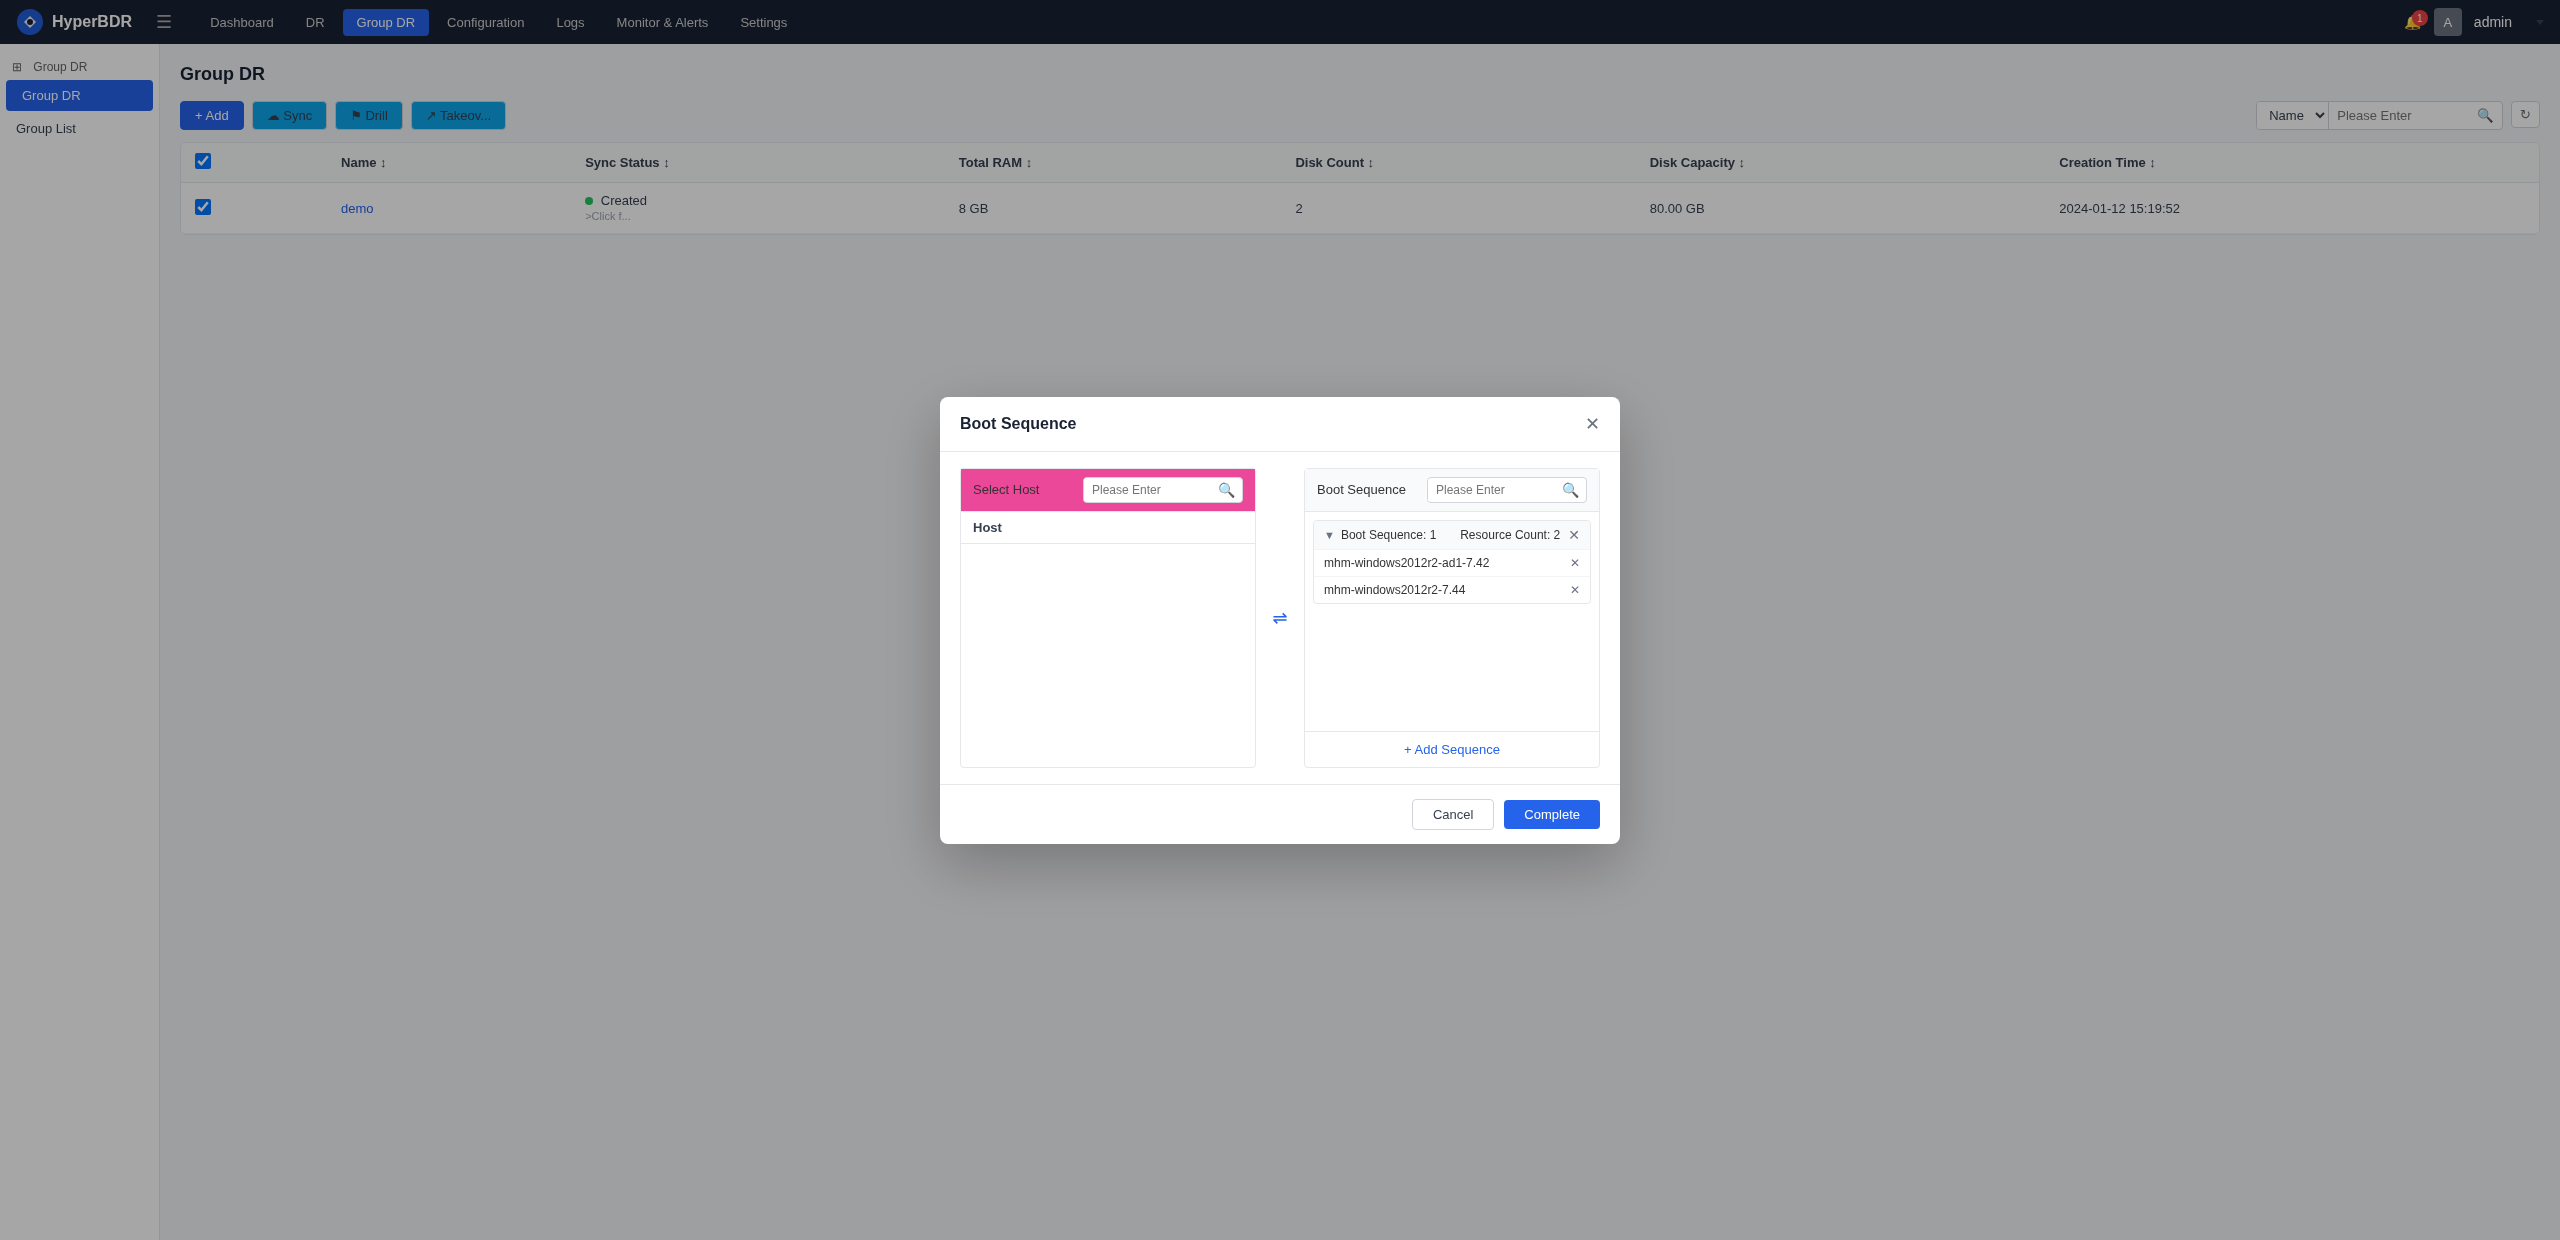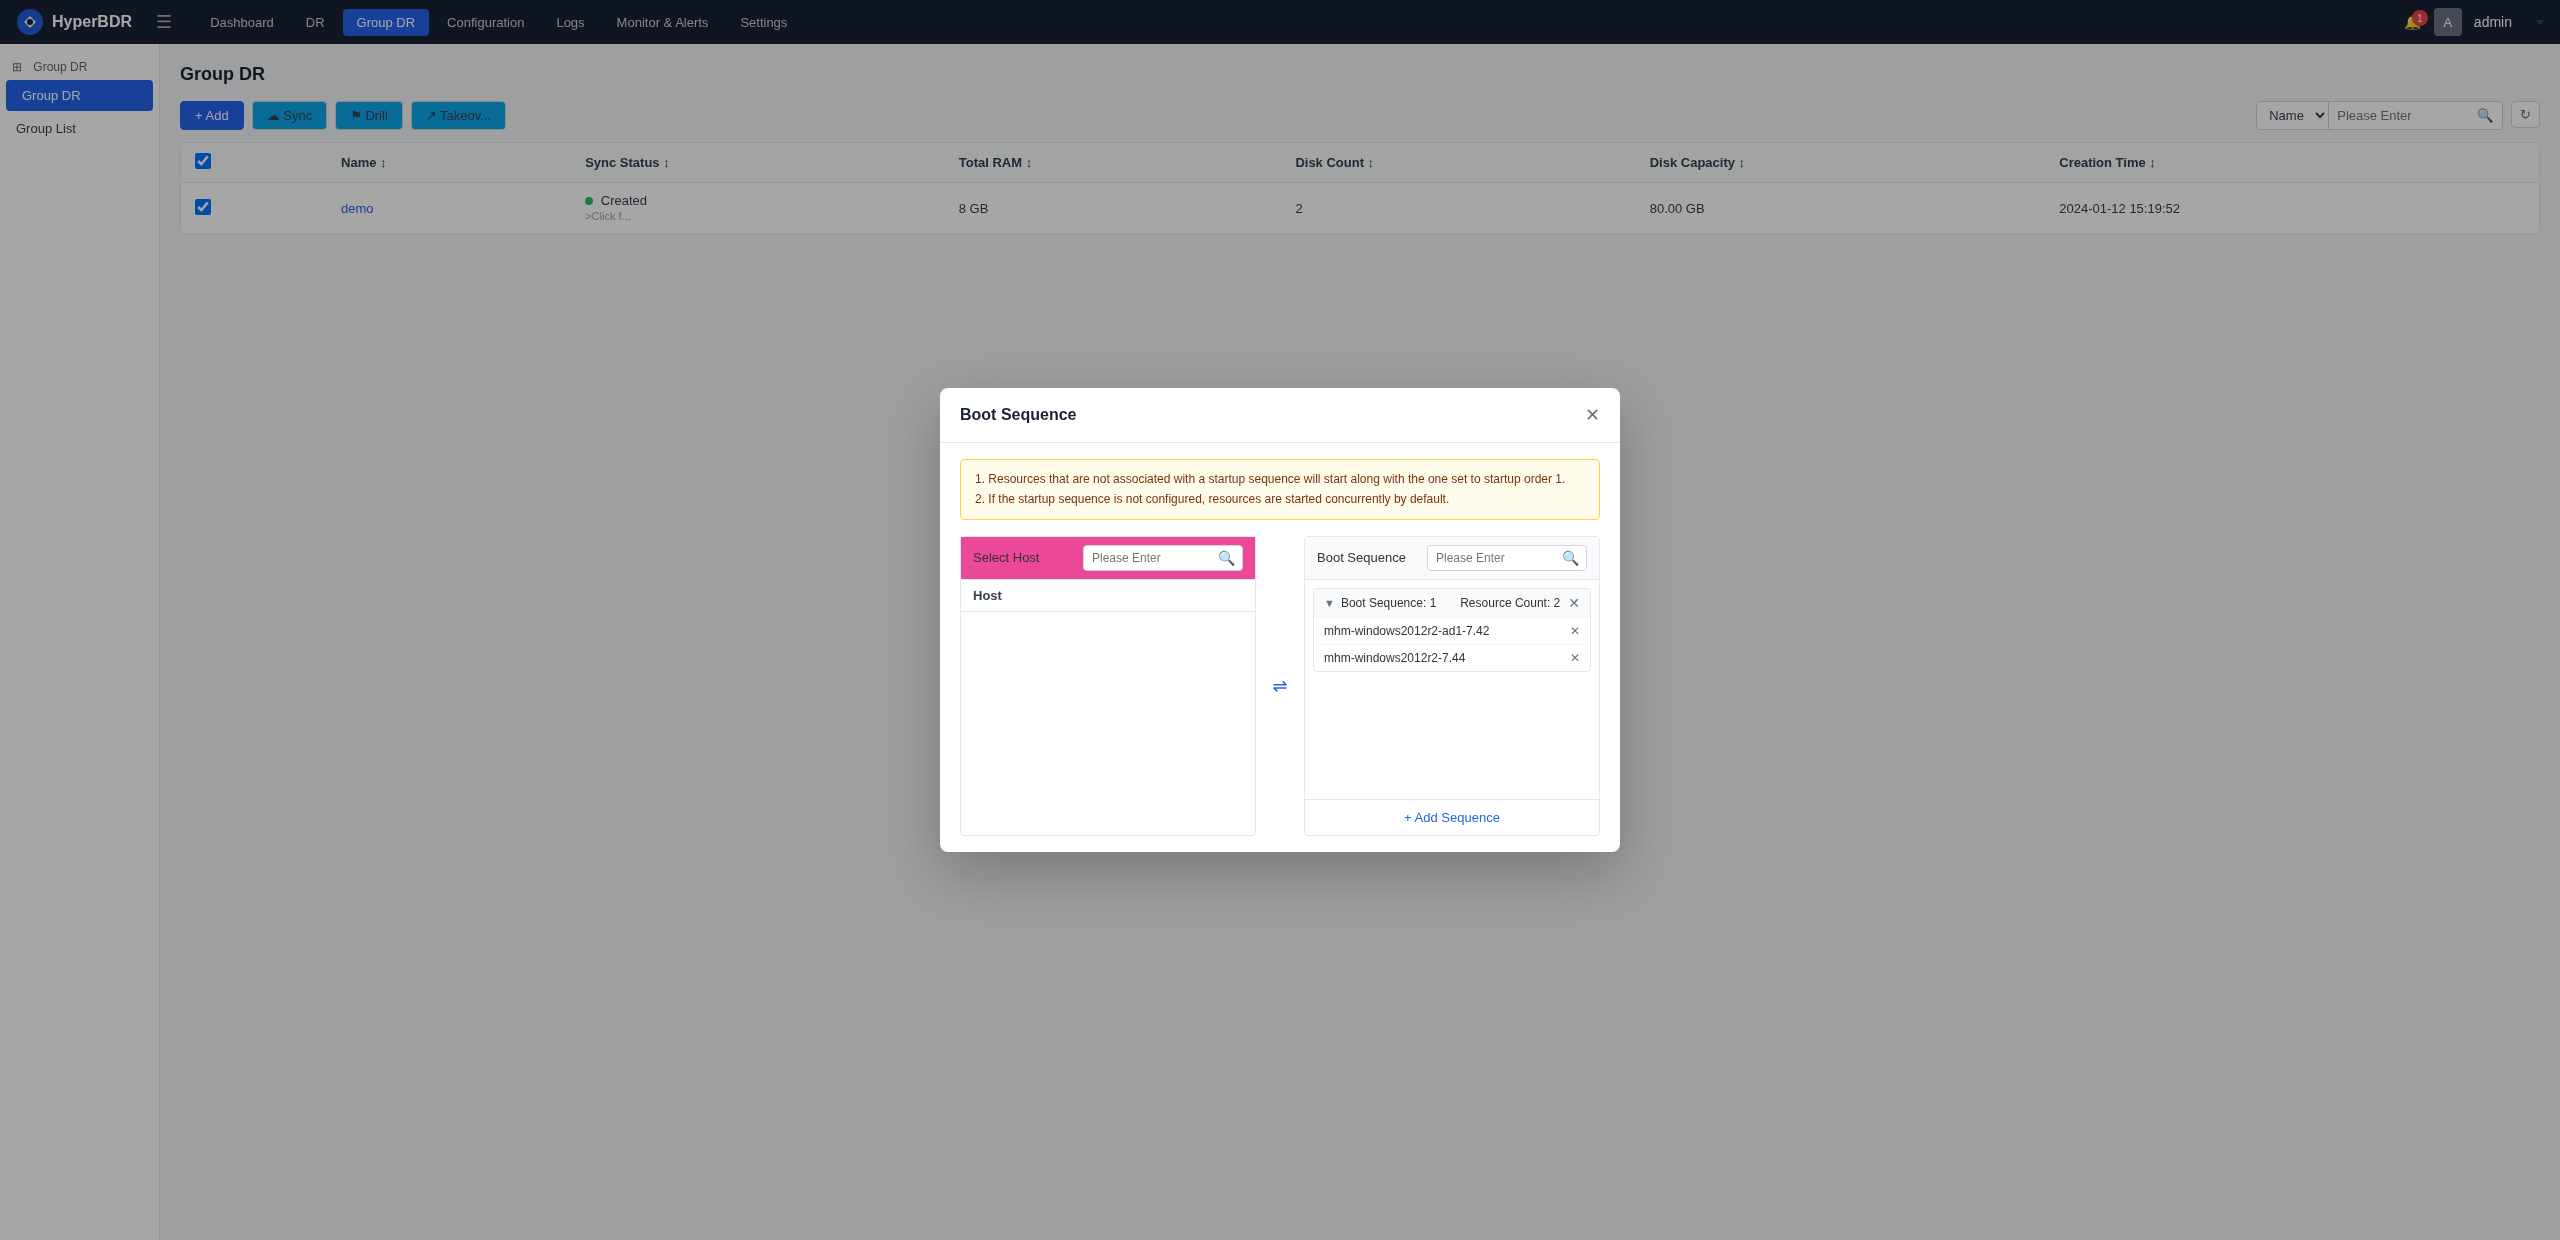--- a/index.html
+++ b/index.html
@@ -246,24 +246,20 @@
 <div class="overlay">
   <div class="modal">
 
     <div class="modal-header">
       <span class="modal-title">Boot Sequence</span>
       <button class="modal-close">✕</button>
     </div>
 
     <div class="modal-body">
 
-      <div class="info-box">
-        <div>1. Resources that are not associated with a startup sequence will start along with the one set to startup order 1.</div>
-        <div>2. If the startup sequence is not configured, resources are started concurrently by default.</div>
-      </div>
 
       <div style="display:flex;align-items:stretch;gap:8px;">
 
         <div style="flex:1;border:1px solid #e5e7eb;border-radius:4px;display:flex;flex-direction:column;height:300px;">
           <div style="display:flex;align-items:center;justify-content:space-between;padding:8px 12px;border-bottom:1px solid #e5e7eb;background:#ec4899;">
             <span style="font-size:13px;font-weight:500;">Select Host</span>
             <div class="panel-search" style="max-width:160px;">
               <input type="text" style="border: none; padding: 4px 8px; font-size: 12px; outline: none; flex: 1 1 0%; color: rgb(156, 163, 175); width: 120px;" placeholder="Please Enter">
               <span style="padding:4px 6px;color:#9ca3af;">🔍</span>
             </div>
@@ -309,14 +305,18 @@
               </div>
             </div>
           </div>
           <div class="add-seq">
             <span>+ Add Sequence</span>
           </div>
         </div>
       </div>
     </div>
 
+    <div class="modal-footer">
+      <button class="btn-cancel">Cancel</button>
+      <button class="btn-complete">Complete</button>
+    </div>
   </div>
 </div>
 
 </body></html>

